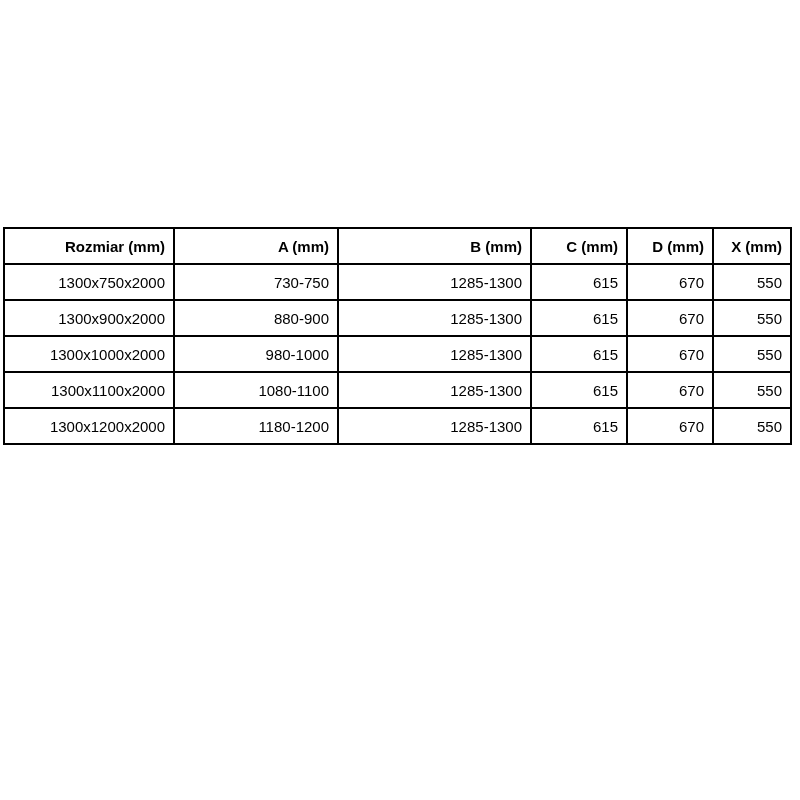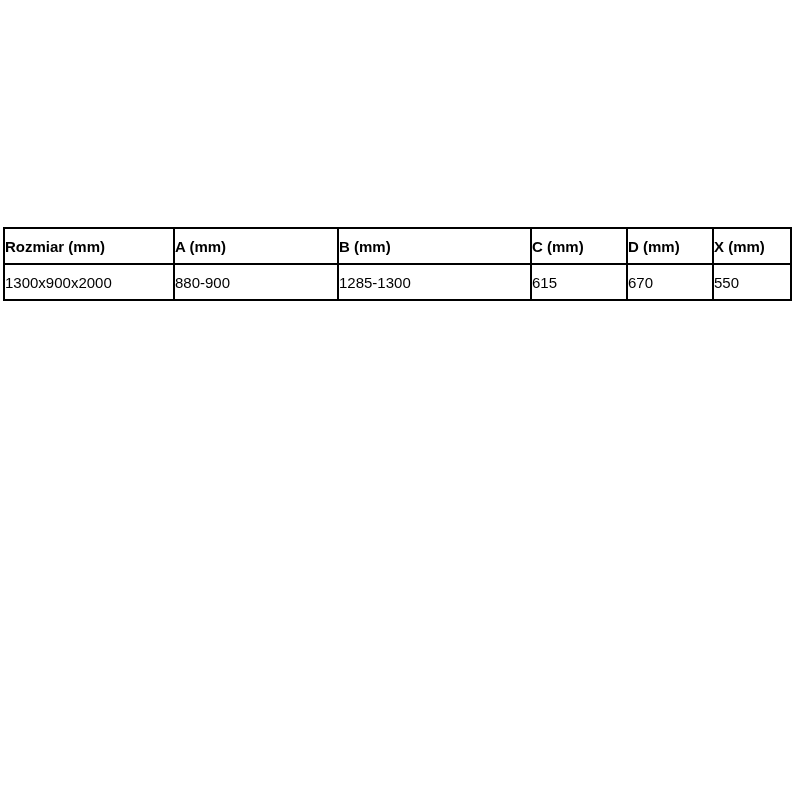--- a/index.html
+++ b/index.html
@@ -19,25 +19,25 @@
   table.spec {
     width: 100%;
     border-collapse: collapse;
     table-layout: fixed;
     background: #ffffff;
   }
   table.spec th,
   table.spec td {
     border: 2px solid #000000;
     height: 34px;              
-    text-align: left;
+    text-align: right;
     vertical-align: middle;
     color: #000000;
     font-size: 15px;
-    padding: 0 0;
+    padding: 0 8px;
     overflow: hidden;
     white-space: nowrap;
   }
   table.spec th {
     font-weight: bold;
   }
   col.c-rozmiar { width: 170px; }
   col.c-a       { width: 164px; }
   col.c-b       { width: 193px; }
   col.c-c       { width: 96px;  }
@@ -62,22 +62,54 @@
           <th>Rozmiar (mm)</th>
           <th>A (mm)</th>
           <th>B (mm)</th>
           <th>C (mm)</th>
           <th>D (mm)</th>
           <th>X (mm)</th>
         </tr>
     </thead>
     <tbody id="table-body">
         <tr>
+          <td>1300x750x2000</td>
+          <td>730-750</td>
+          <td>1285-1300</td>
+          <td>615</td>
+          <td>670</td>
+          <td>550</td>
+        </tr>
+        <tr>
           <td>1300x900x2000</td>
           <td>880-900</td>
+          <td>1285-1300</td>
+          <td>615</td>
+          <td>670</td>
+          <td>550</td>
+        </tr>
+        <tr>
+          <td>1300x1000x2000</td>
+          <td>980-1000</td>
+          <td>1285-1300</td>
+          <td>615</td>
+          <td>670</td>
+          <td>550</td>
+        </tr>
+        <tr>
+          <td>1300x1100x2000</td>
+          <td>1080-1100</td>
+          <td>1285-1300</td>
+          <td>615</td>
+          <td>670</td>
+          <td>550</td>
+        </tr>
+        <tr>
+          <td>1300x1200x2000</td>
+          <td>1180-1200</td>
           <td>1285-1300</td>
           <td>615</td>
           <td>670</td>
           <td>550</td>
         </tr>
       </tbody>
   </table>
 </div>
 
 </body></html>

